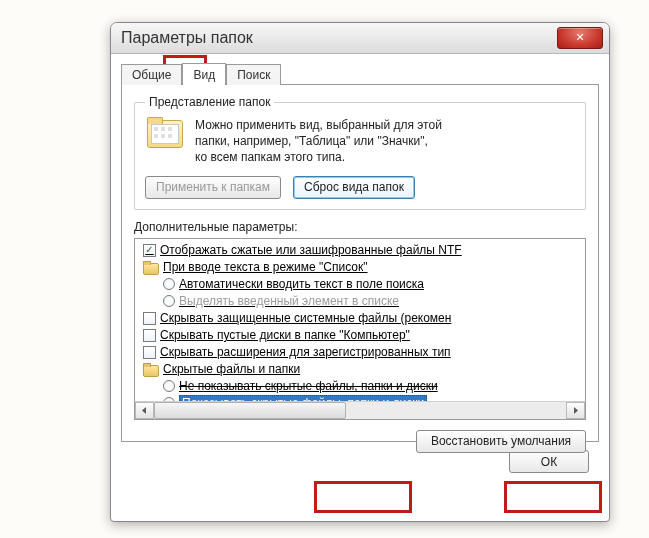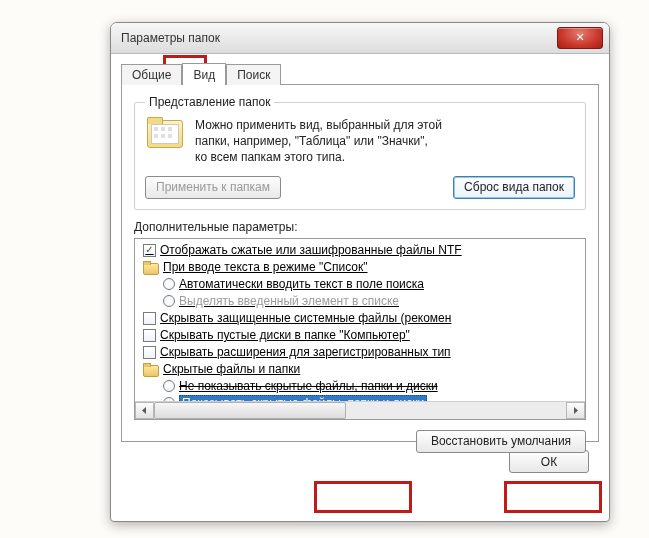--- a/index.html
+++ b/index.html
@@ -27,21 +27,21 @@
     background: linear-gradient(to bottom, #f7f7f7 0%, #eaeaea 50%, #dcdcdc 100%);
     border-bottom: 1px solid #b8b8b8;
     border-radius: 6px 6px 0 0;
     position: relative;
     display: flex;
     align-items: center;
     padding-left: 10px;
   }
   .titlebar .title {
     color: #333;
-    font-size: 12px;
+    font-size: 16px;
   }
   .close-btn {
     position: absolute;
     right: 6px;
     top: 4px;
     width: 44px;
     height: 20px;
     background: radial-gradient(ellipse at 50% 25%, #e67b70 0%, #c8372b 60%, #a82015 100%);
     border: 1px solid #7a1a10;
     border-radius: 3px;
@@ -129,22 +129,22 @@
   }
   .folder-icon .cell {
     position: absolute; width: 4px; height: 4px; background: #e0e0e0;
   }
   .folderview-text {
     line-height: 1.35;
     color: #222;
   }
   .folderview-buttons {
     display: flex;
-    justify-content: space-between;
-    gap: 0;
+    justify-content: flex-start;
+    gap: 12px;
     margin-top: 10px;
   }
   .btn {
     min-width: 110px;
     height: 23px;
     border: 1px solid #8a8a8a;
     background: linear-gradient(#fefefe,#e8e8e8);
     border-radius: 3px;
     font: inherit;
     cursor: pointer;

